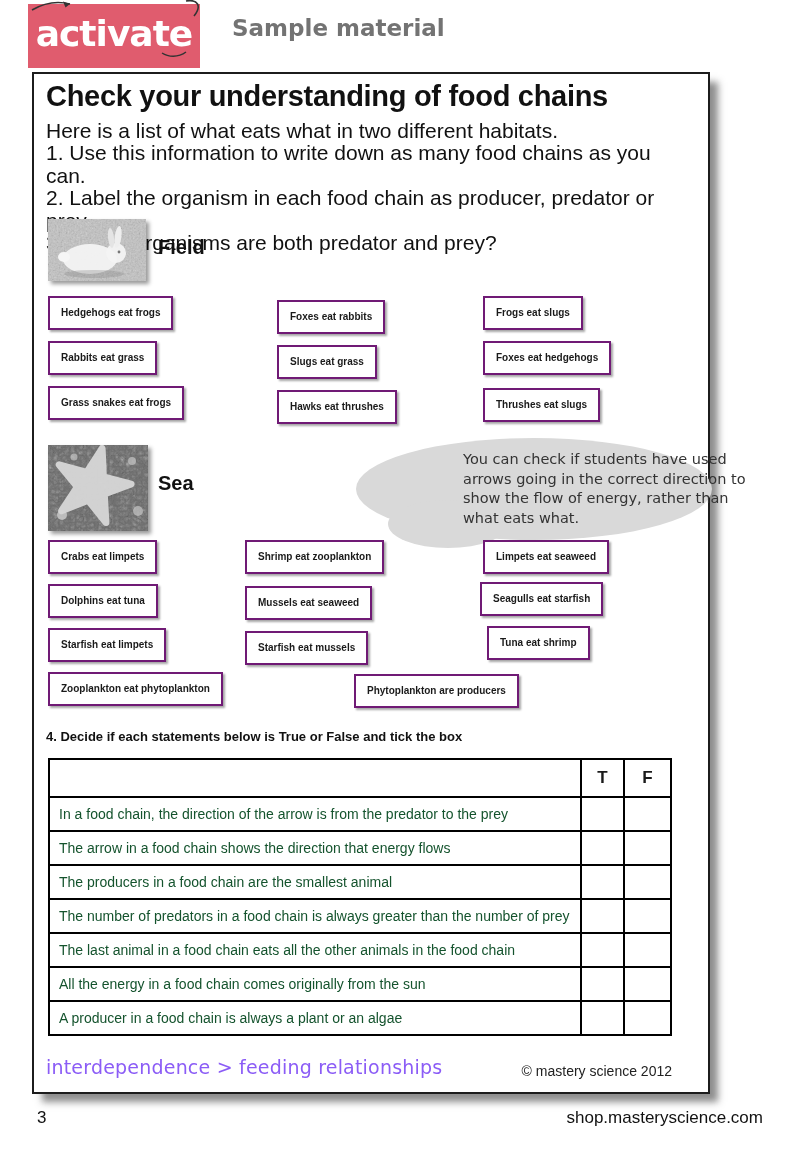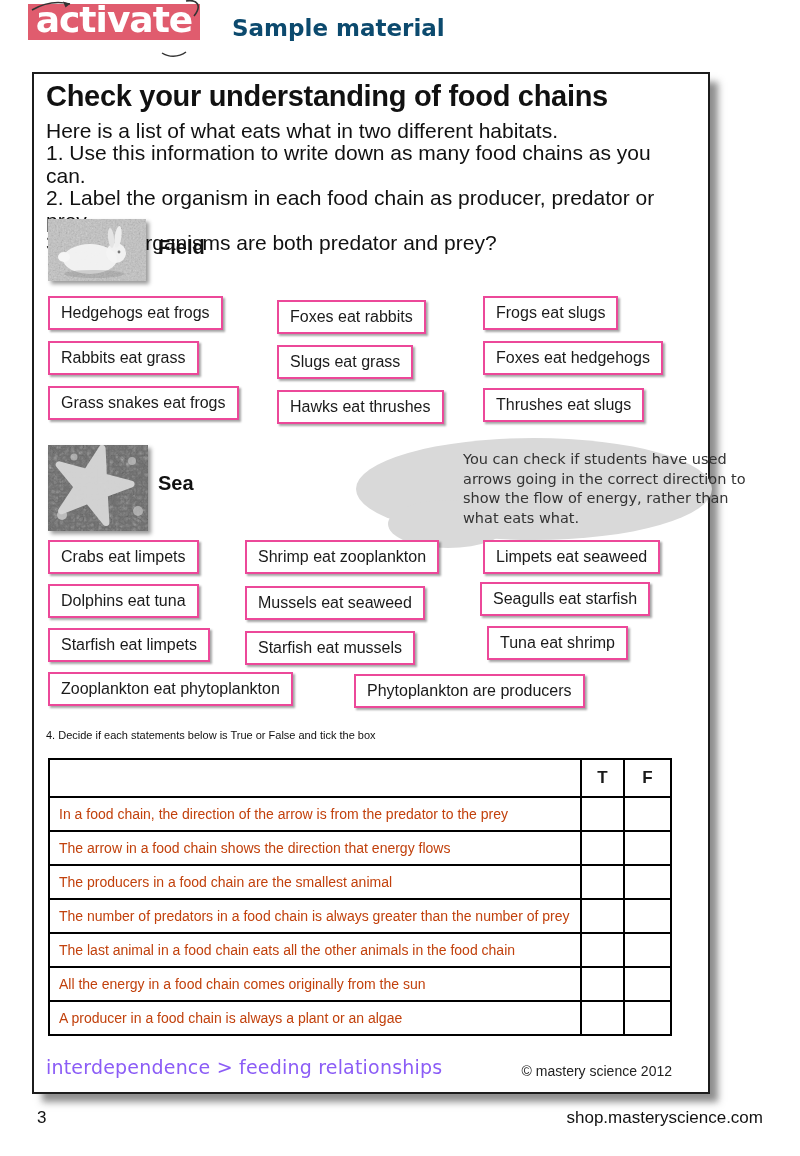--- a/index.html
+++ b/index.html
@@ -4,53 +4,53 @@
 <style>
   :root{
     --logo-bg:#e05c6e;
     --bubble-bg:#d9d9d9;
   }
   *{margin:0;padding:0;box-sizing:border-box;}
   html,body{width:800px;height:1156px;background:#ffffff;
     font-family:"Liberation Sans",sans-serif;color:#1a1a1a;overflow:hidden;}
   
   .header{position:absolute;left:0;top:0;width:800px;height:64px;}
-  .logo{position:absolute;left:28px;top:4px;width:172px;height:36px;
+  .logo{position:absolute;left:28px;top:4px;width:172px;height:64px;
     background:var(--logo-bg);display:flex;align-items:center;justify-content:center;}
   .logo-text{font-family:"DejaVu Sans",sans-serif;font-weight:bold;color:#ffffff;
     font-size:36px;letter-spacing:-1px;line-height:1;padding-bottom:4px;}
   .logo-deco{position:absolute;left:18px;top:-4px;width:196px;height:62px;pointer-events:none;}
   .page-heading{position:absolute;left:232px;top:15px;font-family:"DejaVu Sans",sans-serif;
-    font-weight:bold;font-size:23px;color:#0c4a6e;}
+    font-weight:bold;font-size:23px;color:#737373;}
   
   .page-box{position:absolute;left:32px;top:72px;width:678px;height:1022px;
     background:#ffffff;border:2px solid #1c1c1c;
     box-shadow:9px 9px 7px -1px rgba(50,50,50,0.55);}
   .ws-title{position:absolute;left:12px;top:6px;font-size:29px;font-weight:bold;
     letter-spacing:-0.3px;color:#111;}
   .intro{position:absolute;left:12px;top:46px;width:620px;font-size:21px;
     line-height:22.4px;color:#111;}
   
   .photo{position:absolute;box-shadow:3px 3px 4px rgba(0,0,0,0.4);overflow:hidden;background:#999;}
   .photo svg{display:block;}
   .habitat-label{position:absolute;font-size:20px;font-weight:bold;color:#111;}
   
   .stmt{position:absolute;display:inline-block;background:#ffffff;
-    border:2px solid #ec4899;padding:4px 11px;font-size:16px;font-weight:normal;
+    border:2px solid #701a75;padding:4px 11px;font-size:10px;font-weight:bold;
     line-height:22px;white-space:nowrap;box-shadow:2px 2px 2px rgba(0,0,0,0.35);z-index:3;}
   
   .bubble,.bubble-tail{position:absolute;background:var(--bubble-bg);border-radius:50%;z-index:1;}
   .bubble-text{position:absolute;z-index:2;width:286px;font-family:"DejaVu Sans",sans-serif;
     font-size:14.5px;line-height:19.5px;color:#333;margin-left:43px;}
   
-  .q4{position:absolute;left:12px;top:655px;font-size:11px;color:#111;}
+  .q4{position:absolute;left:12px;top:655px;font-size:13px;color:#111;font-weight:bold;}
   table.tf{position:absolute;left:14px;top:684px;width:624px;border-collapse:collapse;z-index:3;}
   table.tf th,table.tf td{border:2px solid #000;background:#fff;}
   table.tf th{height:38px;font-size:17px;font-weight:bold;text-align:center;}
-  table.tf td{height:34px;font-size:14px;padding-left:9px;color:#c2410c;}
+  table.tf td{height:34px;font-size:14px;padding-left:9px;color:#14532d;}
   td.tick,th.tick-t{width:43px;}
   td.tick2,th.tick-f{width:47px;}
   td.tick,td.tick2{padding-left:0;}
   
   .breadcrumb{position:absolute;left:12px;top:982px;font-family:"DejaVu Sans",sans-serif;
     font-size:19px;letter-spacing:0.2px;color:#8b5cf6;}
   .copyright{position:absolute;right:36px;top:989px;font-size:14px;color:#222;}
   
   .page-num{position:absolute;left:37px;top:1108px;font-size:17px;color:#111;}
   .site{position:absolute;right:37px;top:1108px;font-size:17px;color:#111;}

